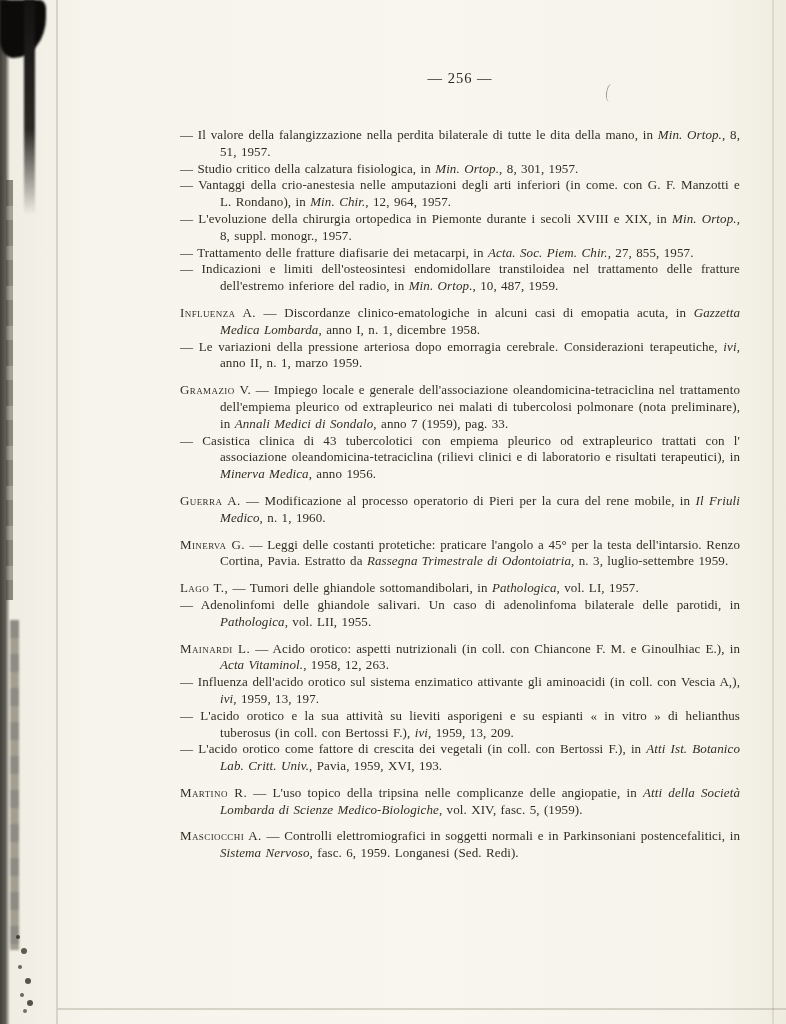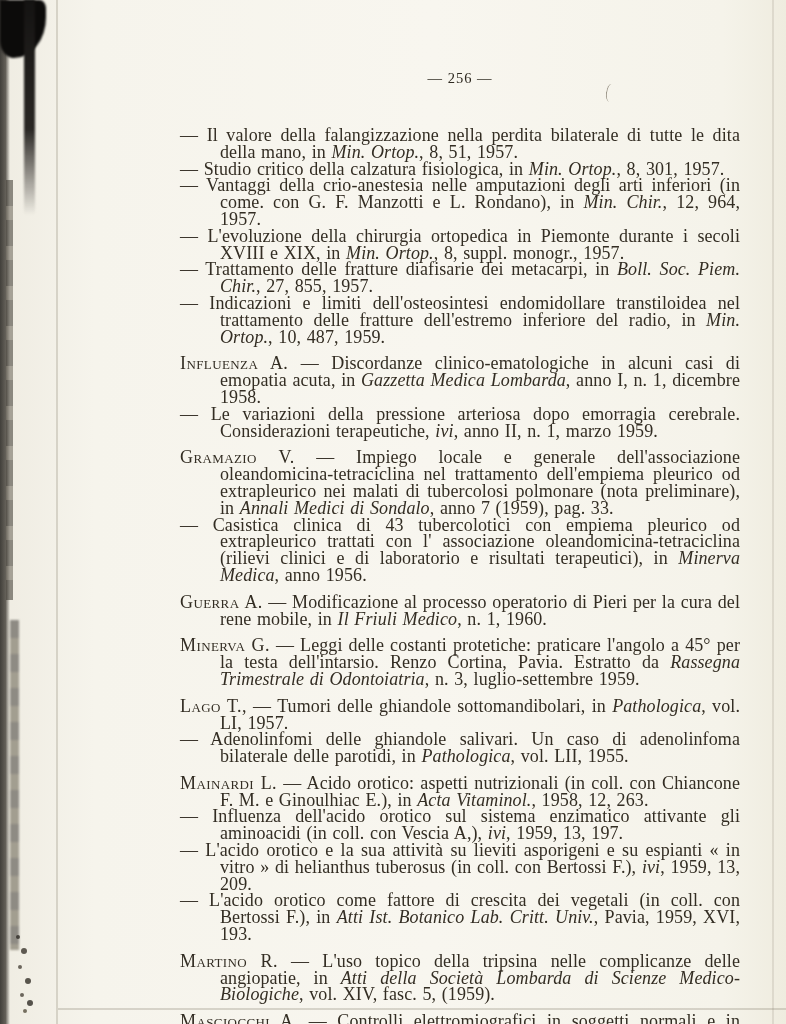--- a/index.html
+++ b/index.html
@@ -75,21 +75,21 @@
   .page-number {
     text-align: center;
     font-size: 14.5px;
     letter-spacing: 1px;
     margin: 0 0 40px 0;
     color: #2e2920;
   }
   .entries { }
   .entry {
     margin: 0;
-    font-size: 18px;
+    font-size: 13px;
     line-height: 16.8px;
     text-align: justify;
     padding-left: 40px;
     text-indent: -40px;
     letter-spacing: 0.1px;
     word-spacing: 1px;
   }
   .entry.group-start { margin-top: 10px; }
   .it { font-style: italic; }
   .sc { font-variant: small-caps; letter-spacing: .4px; }
@@ -110,21 +110,21 @@
   <div class="rule-bottom-faint"></div>
   <div class="stray-mark"></div>
 
   <div class="content">
     <p class="page-number">— 256 —</p>
     <div class="entries">
         <p class="entry"><span>— Il valore della falangizzazione nella perdita bilaterale di tutte le dita della mano, in </span><span class="it">Min. Ortop.</span><span>, 8, 51, 1957.</span></p>
         <p class="entry"><span>— Studio critico della calzatura fisiologica, in </span><span class="it">Min. Ortop.</span><span>, 8, 301, 1957.</span></p>
         <p class="entry"><span>— Vantaggi della crio-anestesia nelle amputazioni degli arti inferiori (in come. con G. F. Manzotti e L. Rondano), in </span><span class="it">Min. Chir.</span><span>, 12, 964, 1957.</span></p>
         <p class="entry"><span>— L'evoluzione della chirurgia ortopedica in Piemonte durante i secoli XVIII e XIX, in </span><span class="it">Min. Ortop.</span><span>, 8, suppl. monogr., 1957.</span></p>
-        <p class="entry"><span>— Trattamento delle fratture diafisarie dei metacarpi, in </span><span class="it">Boll. Soc. Piem. Chir.</span><span>, 27, 855, 1957.</span></p>
+        <p class="entry"><span>— Trattamento delle fratture diafisarie dei metacarpi, in </span><span class="it">Acta. Soc. Piem. Chir.</span><span>, 27, 855, 1957.</span></p>
         <p class="entry"><span>— Indicazioni e limiti dell'osteosintesi endomidollare transtiloidea nel trattamento delle fratture dell'estremo inferiore del radio, in </span><span class="it">Min. Ortop.</span><span>, 10, 487, 1959.</span></p>
         <p class="entry group-start"><span class="sc">Influenza A.</span><span> — Discordanze clinico-ematologiche in alcuni casi di emopatia acuta, in </span><span class="it">Gazzetta Medica Lombarda</span><span>, anno I, n. 1, dicembre 1958.</span></p>
         <p class="entry"><span>— Le variazioni della pressione arteriosa dopo emorragia cerebrale. Considerazioni terapeutiche, </span><span class="it">ivi</span><span>, anno II, n. 1, marzo 1959.</span></p>
         <p class="entry group-start"><span class="sc">Gramazio V.</span><span> — Impiego locale e generale dell'associazione oleandomicina-tetraciclina nel trattamento dell'empiema pleurico od extrapleurico nei malati di tubercolosi polmonare (nota preliminare), in </span><span class="it">Annali Medici di Sondalo</span><span>, anno 7 (1959), pag. 33.</span></p>
         <p class="entry"><span>— Casistica clinica di 43 tubercolotici con empiema pleurico od extrapleurico trattati con l' associazione oleandomicina-tetraciclina (rilievi clinici e di laboratorio e risultati terapeutici), in </span><span class="it">Minerva Medica</span><span>, anno 1956.</span></p>
         <p class="entry group-start"><span class="sc">Guerra A.</span><span> — Modificazione al processo operatorio di Pieri per la cura del rene mobile, in </span><span class="it">Il Friuli Medico</span><span>, n. 1, 1960.</span></p>
         <p class="entry group-start"><span class="sc">Minerva G.</span><span> — Leggi delle costanti protetiche: praticare l'angolo a 45° per la testa dell'intarsio. Renzo Cortina, Pavia. Estratto da </span><span class="it">Rassegna Trimestrale di Odontoiatria</span><span>, n. 3, luglio-settembre 1959.</span></p>
         <p class="entry group-start"><span class="sc">Lago T.,</span><span> — Tumori delle ghiandole sottomandibolari, in </span><span class="it">Pathologica</span><span>, vol. LI, 1957.</span></p>
         <p class="entry"><span>— Adenolinfomi delle ghiandole salivari. Un caso di adenolinfoma bilaterale delle parotidi, in </span><span class="it">Pathologica</span><span>, vol. LII, 1955.</span></p>
         <p class="entry group-start"><span class="sc">Mainardi L.</span><span> — Acido orotico: aspetti nutrizionali (in coll. con Chiancone F. M. e Ginoulhiac E.), in </span><span class="it">Acta Vitaminol.</span><span>, 1958, 12, 263.</span></p>

